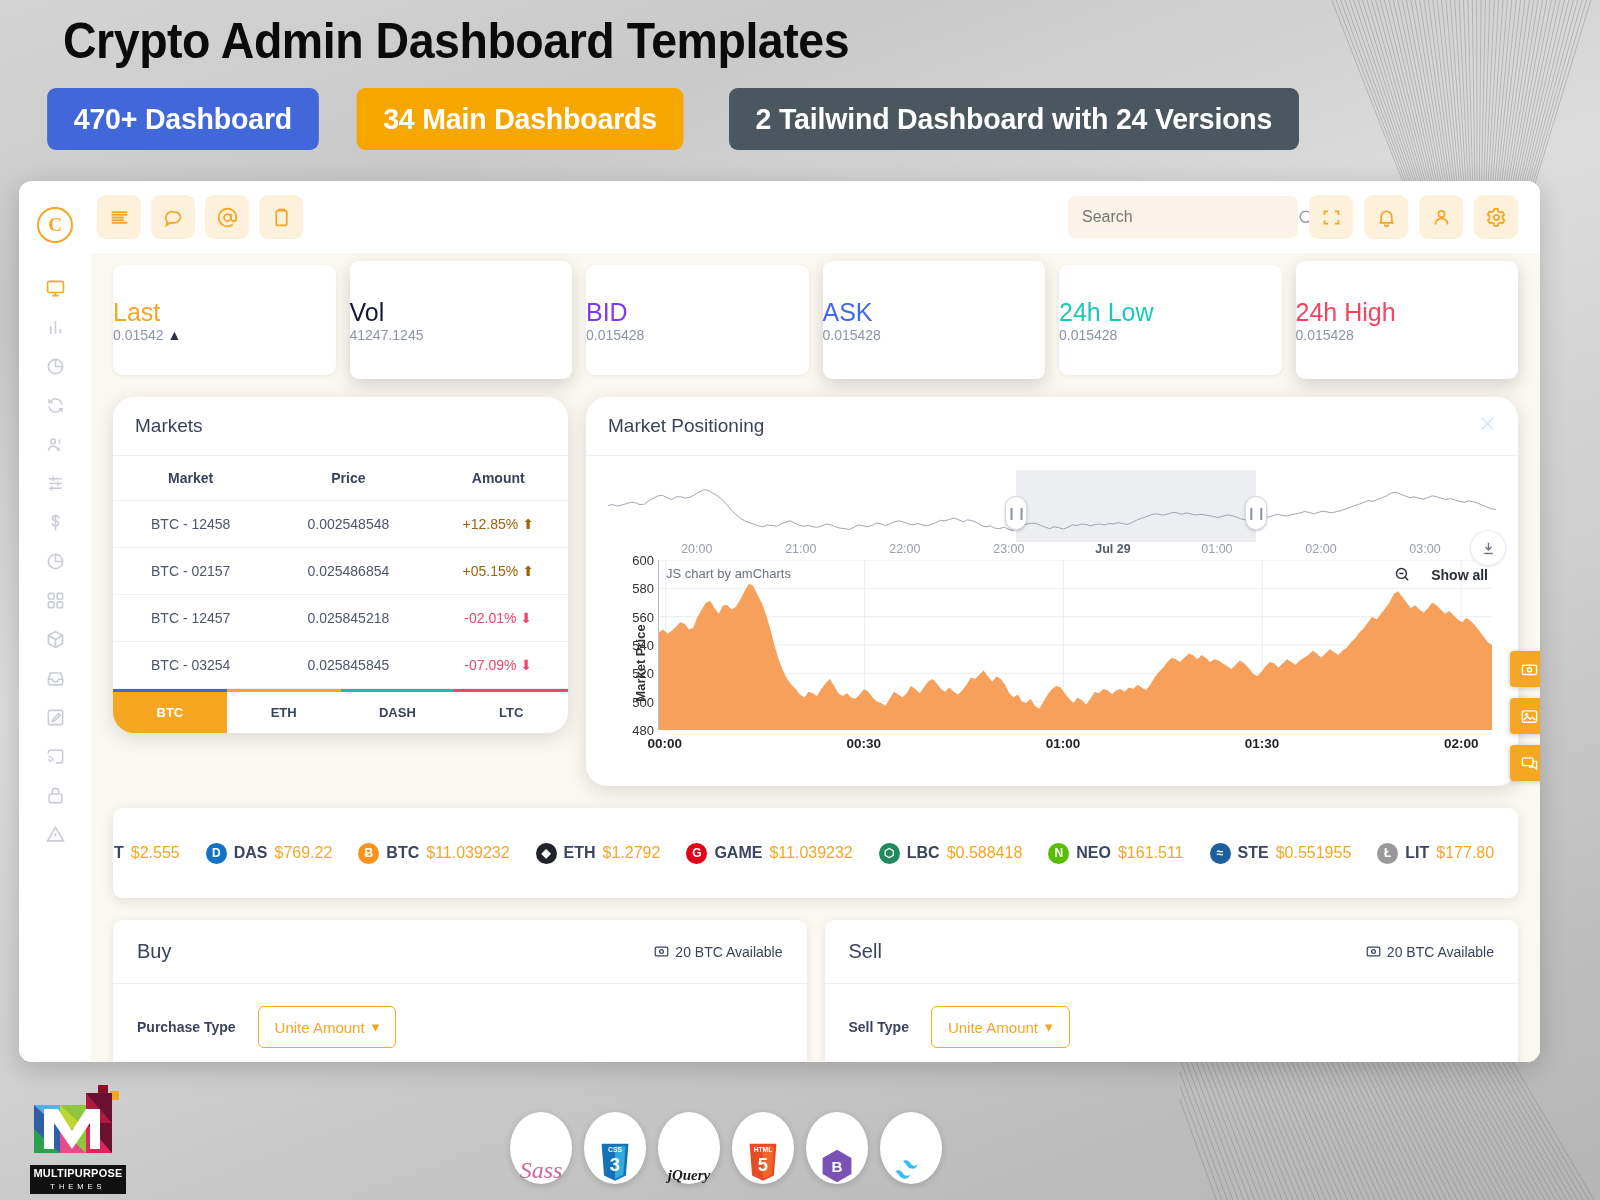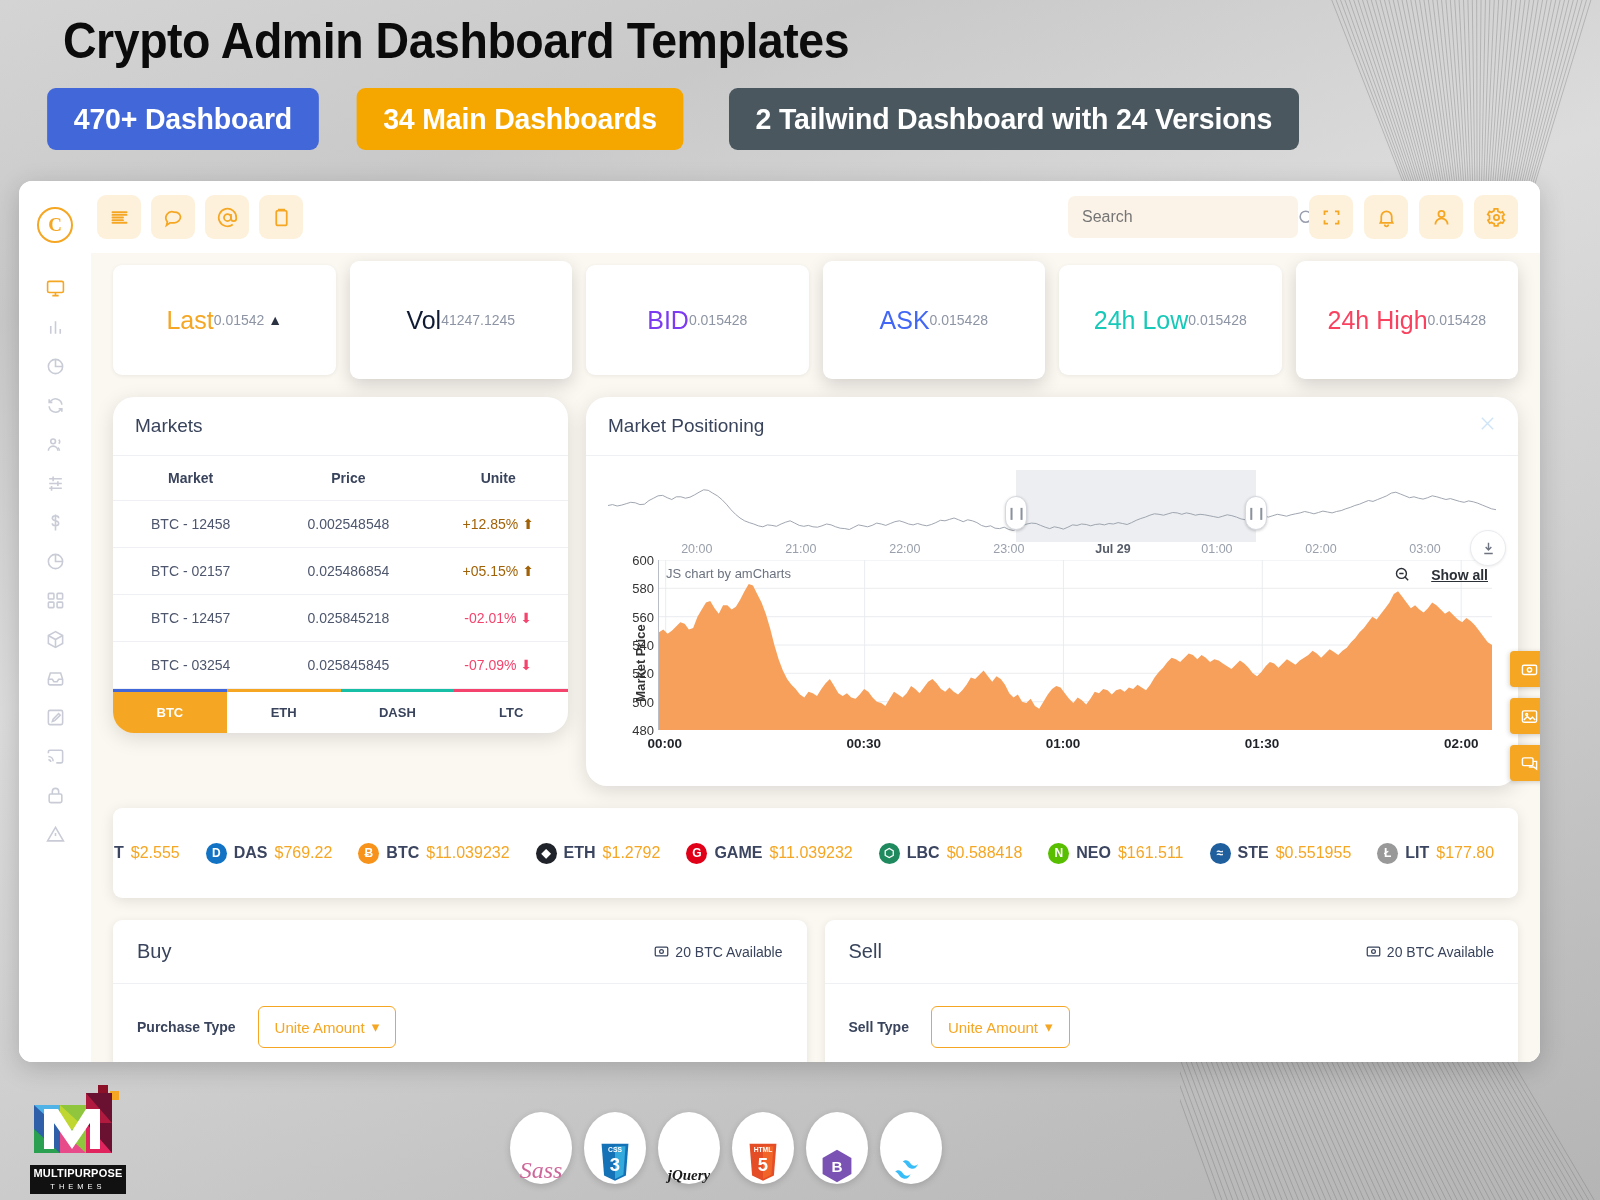--- a/index.html
+++ b/index.html
@@ -80,21 +80,21 @@
   }
   .search-box svg { width:19px;height:19px;color:#9aa0ae;flex:0 0 19px; }
 
   
   .content { flex:1; background:#fbf7f1; padding:12px 22px 0 22px; overflow:hidden; position:relative; }
 
   
   .stats { display:flex; gap:14px; margin-bottom:18px; }
   .stat {
     flex:1; background:#fff; border-radius:9px; height:110px;
-    display:flex; flex-direction:row; align-items:center; justify-content:center; 
+    display:flex; flex-direction:column; justify-content:center; 
     box-shadow:0 1px 4px rgba(0,0,0,.07);
   }
   .stat.raised { box-shadow:0 6px 18px rgba(0,0,0,.16); height:118px; margin-top:-4px; }
   .stat .lbl { font-size:25px; font-weight:400; }
   .stat .val { font-size:14px; color:#8d94a3; }
 
   
   .row2 { display:flex; gap:18px; margin-bottom:22px; align-items:flex-start; }
   .card { background:#fff; border-radius:21px; box-shadow:0 1px 5px rgba(0,0,0,.08); }
   .card-hd {
@@ -146,21 +146,21 @@
     position:absolute; left:-4px; top:50%; transform:translateY(-50%) rotate(-90deg);
     font-size:13px; font-weight:700; color:#333; white-space:nowrap;
   }
   .yticks { position:absolute; left:14px; top:0; width:34px; height:170px; }
   .yticks span { position:absolute; right:0; font-size:13px; color:#333; transform:translateY(-50%); }
   .plot-area { position:absolute; left:52px; right:6px; top:0; height:170px; border-left:1px solid #b9bec6; }
   .plot-area svg { width:100%; height:100%; display:block; }
   .amlabel { position:absolute; left:60px; top:6px; font-size:13px; color:#6c737f; z-index:2; }
   .showall {
     position:absolute; right:10px; top:6px; display:flex; align-items:center; gap:20px;
-    font-size:14px; color:#2b2f36; font-weight:600; z-index:2;text-decoration:underline;
+    font-size:14px; color:#2b2f36; font-weight:600; z-index:2;
   }
   .xticks { position:absolute; left:52px; right:6px; top:176px; height:20px; }
   .xticks span { position:absolute; font-size:13.5px; color:#1f2328; font-weight:700; transform:translateX(-50%); }
 
   
   .ticker-card {
     background:#fff; border-radius:9px; box-shadow:0 3px 14px rgba(0,0,0,.10);
     height:90px; display:flex; align-items:center; overflow:hidden; margin-bottom:22px;
   }
   .ticker { display:flex; align-items:center; gap:0; white-space:nowrap; margin-left:-12px; }
@@ -548,21 +548,21 @@
 
       <div class="row2">
 
         <div class="card markets">
           <div class="card-hd">Markets</div>
           <table>
             <thead>
                 <tr>
               <th>Market</th>
               <th>Price</th>
-              <th>Unite</th>
+              <th>Amount</th>
             </tr>
               </thead>
             <tbody>
               <tr>
                 <td>BTC - 12458</td>
                 <td>0.002548548</td>
                 <td class="up"><span>+12.85%</span> <span>⬆</span></td>
               </tr>
               <tr>
                 <td>BTC - 02157</td>

